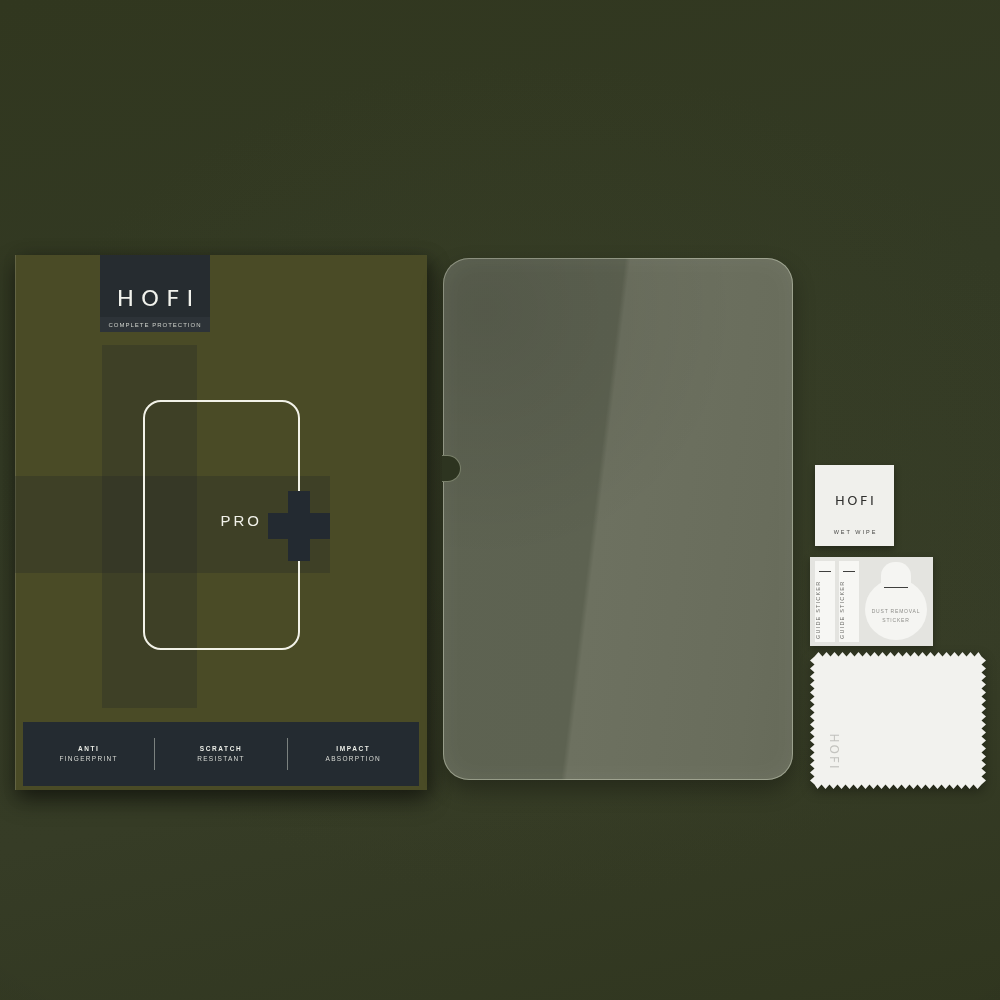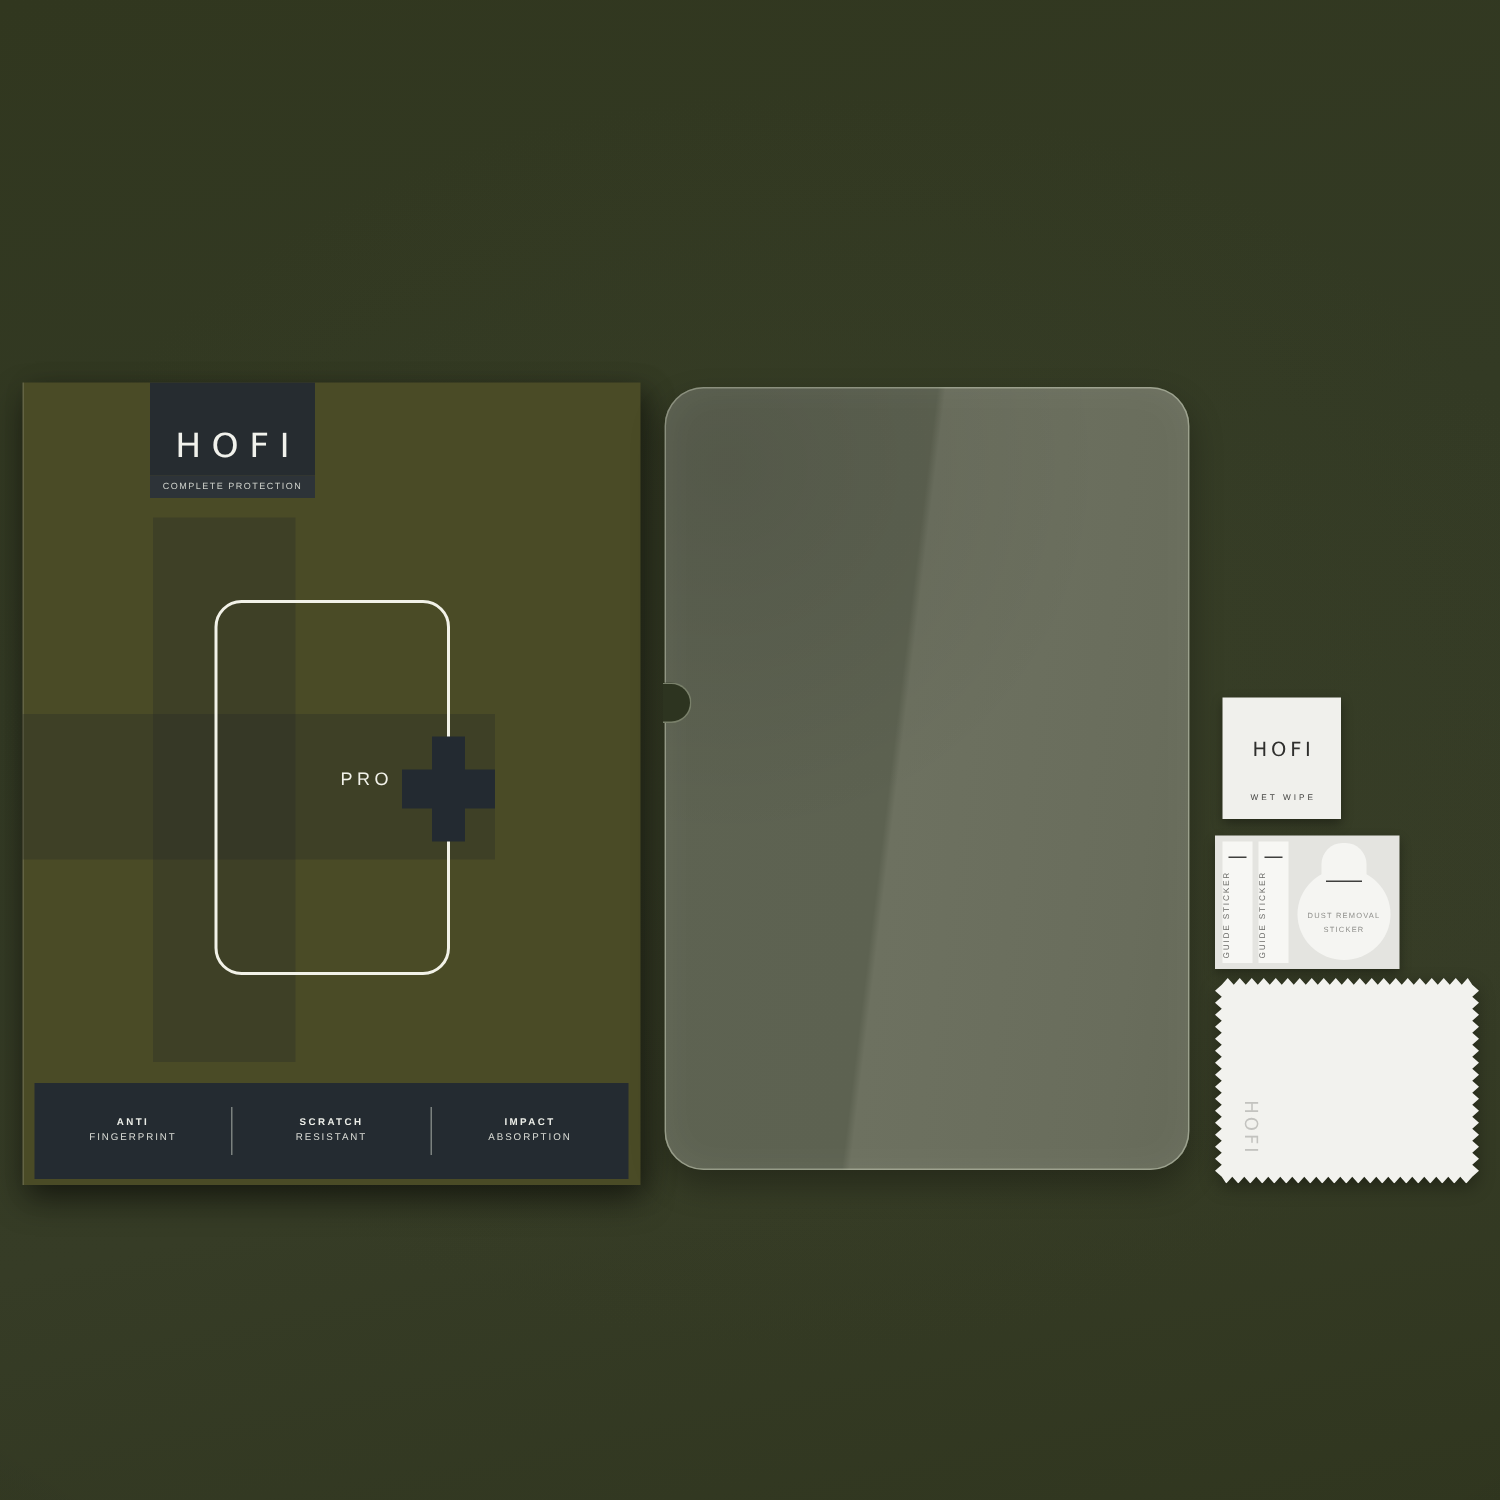--- a/index.html
+++ b/index.html
@@ -22,21 +22,21 @@
   .brand-logo{color:#f1f2ec;font-size:23px;letter-spacing:7px;padding-bottom:6px;padding-left:7px;
               font-family:"DejaVu Sans",sans-serif;font-weight:normal;transform:scaleY(.96);}
   .tagline-strip{position:absolute;left:85px;top:62px;width:110px;height:15px;background:#2d3338;
                  display:flex;align-items:center;justify-content:center;}
   .tagline{color:#cfd2cc;font-size:6px;letter-spacing:1px;white-space:nowrap;}
   .v-band{position:absolute;left:87px;top:90px;width:95px;height:363px;background:rgba(30,36,38,.26);}
   .h-band{position:absolute;left:0;top:221px;width:315px;height:97px;background:rgba(30,36,38,.26);}
   .device-outline{position:absolute;left:128px;top:145px;width:153px;height:246px;
                   border:2px solid #f2f2e8;border-radius:18px;}
   .pro-label{position:absolute;left:195px;top:257px;width:52px;text-align:right;
-             color:#f2f2ea;font-size:12px;letter-spacing:3px;}
+             color:#f2f2ea;font-size:15px;letter-spacing:3px;}
   .plus-icon{position:absolute;left:253px;top:236px;width:62px;height:70px;}
   .plus-icon .ph{position:absolute;left:0;top:22px;width:62px;height:26px;background:#232a31;}
   .plus-icon .pv{position:absolute;left:20px;top:0;width:22px;height:70px;background:#232a31;}
   .features-bar{position:absolute;left:8px;top:467px;width:396px;height:64px;background:#242b31;
                 display:flex;align-items:center;}
   .feature{flex:1;text-align:center;color:#eceee8;line-height:1.55;}
   .feature .l1{font-size:6.5px;font-weight:bold;letter-spacing:1.6px;}
   .feature .l2{font-size:6.5px;letter-spacing:1.3px;color:#dadcd6;}
   .feat-divider{width:1px;height:32px;background:rgba(195,200,192,.55);}
   

